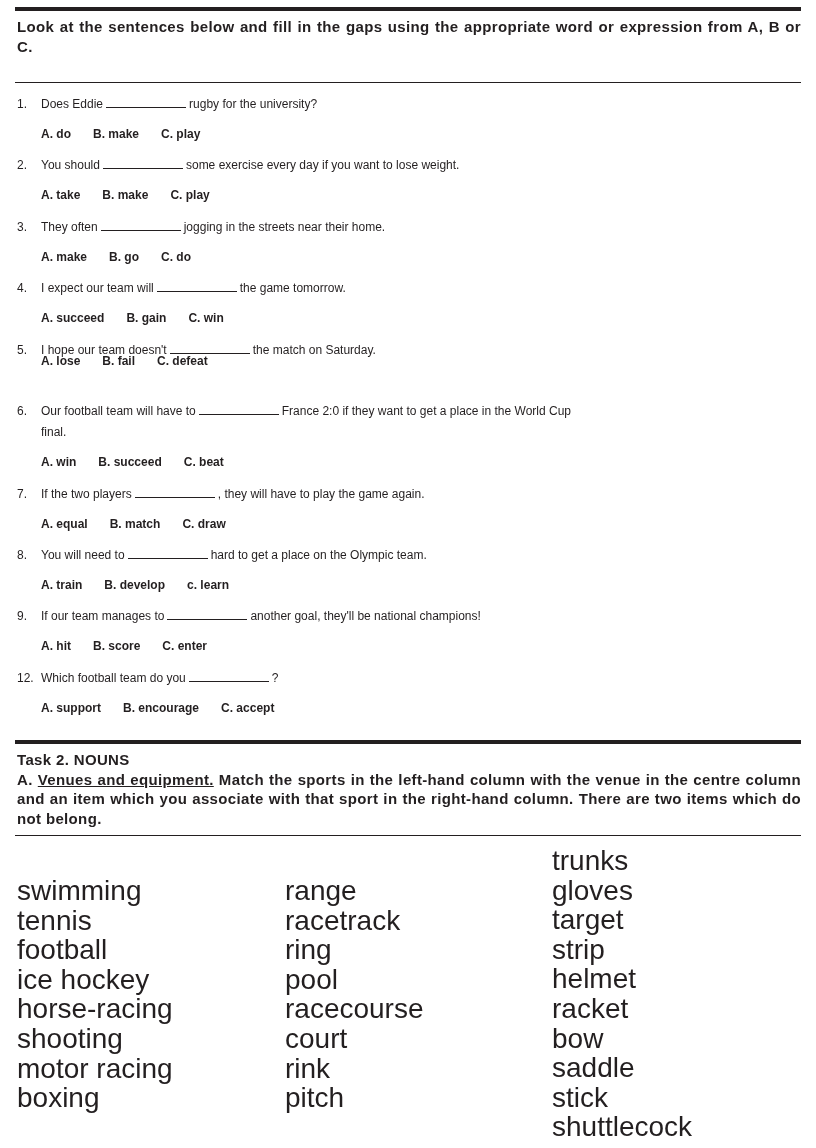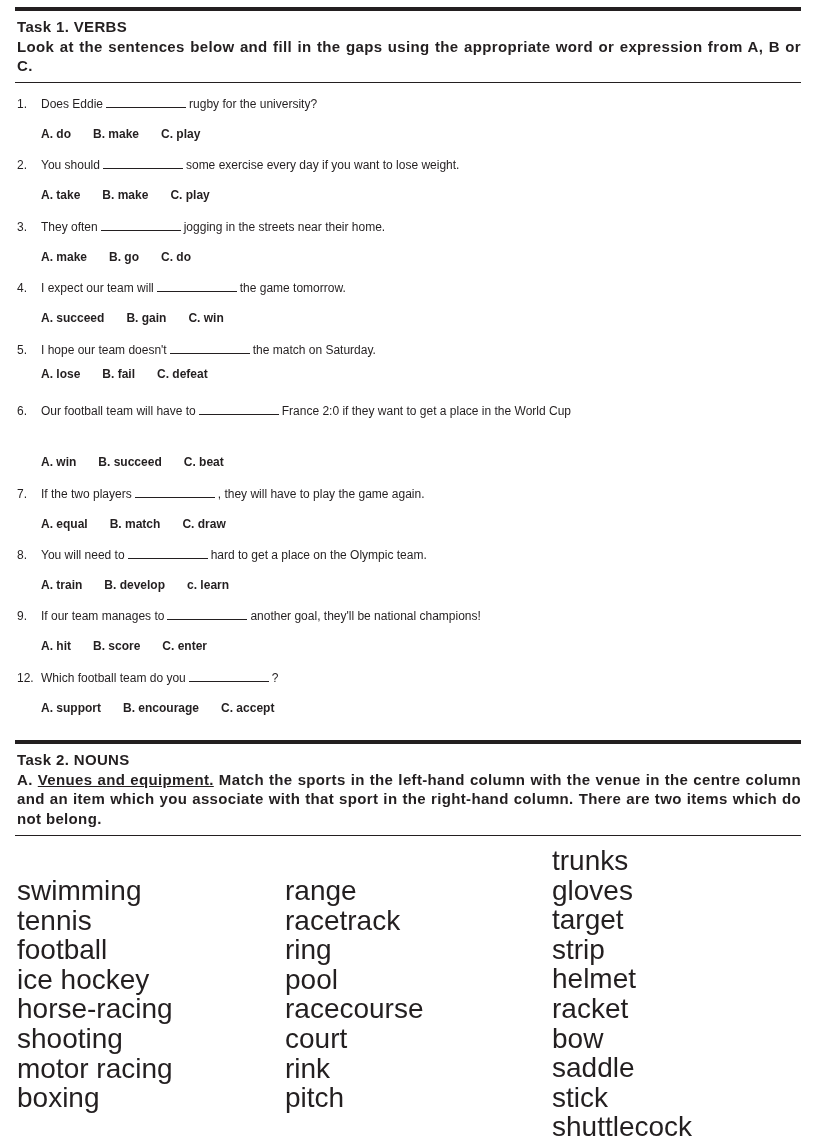--- a/index.html
+++ b/index.html
@@ -24,38 +24,37 @@
   .opts span { margin-right: 22px; }
   .col { position: absolute; font-size: 28px; line-height: 29.6px; }
   .col div { white-space: nowrap; }
 </style>
 </head>
 <body>
 
 <div class="thick-rule" style="top:7px;"></div>
 
 <div class="task-head" style="top:17px;">
-  <span class="title">Task 1. VERBS</span>
   <span>Look at the sentences below and fill in the gaps using the appropriate word or expression from A, B or C.</span>
 </div>
 
 <div class="thin-rule" style="top:82px;"></div>
 
 <div id="questions">
     <div class="q" style="top: 93px;"><span class="num">1.</span><span>Does Eddie</span><span class="blank"></span><span>rugby for the university?</span></div>
     <div class="opts" style="top: 124px;"><span>A. do</span><span>B. make</span><span>C. play</span></div>
     <div class="q" style="top: 154px;"><span class="num">2.</span><span>You should</span><span class="blank"></span><span>some exercise every day if you want to lose weight.</span></div>
     <div class="opts" style="top: 185px;"><span>A. take</span><span>B. make</span><span>C. play</span></div>
     <div class="q" style="top: 216px;"><span class="num">3.</span><span>They often</span><span class="blank"></span><span>jogging in the streets near their home.</span></div>
     <div class="opts" style="top: 247px;"><span>A. make</span><span>B. go</span><span>C. do</span></div>
     <div class="q" style="top: 277px;"><span class="num">4.</span><span>I expect our team will</span><span class="blank"></span><span>the game tomorrow.</span></div>
     <div class="opts" style="top: 308px;"><span>A. succeed</span><span>B. gain</span><span>C.  win</span></div>
     <div class="q" style="top: 339px;"><span class="num">5.</span><span>I hope our team doesn't</span><span class="blank"></span><span>the match on Saturday.</span></div>
-    <div class="opts" style="top: 364px;"><span>A. lose</span><span>B. fail</span><span>C. defeat</span></div>
-    <div class="q" style="top: 400px;"><span class="num">6.</span><span>Our football team will have to</span><span class="blank"></span><span>France 2:0 if they want to get a place in the World Cup</span></div>
+    <div class="opts" style="top: 351px;"><span>A. lose</span><span>B. fail</span><span>C. defeat</span></div>
+    <div class="q" style="top: 400px;"><span class="num">6.</span><span>Our football team will have to</span><span class="blank"></span><span>France 2:0 if they want to get a place in the World Cup</span><span class="cont">final.</span></div>
     <div class="opts" style="top: 452px;"><span>A. win</span><span>B. succeed</span><span>C. beat</span></div>
     <div class="q" style="top: 483px;"><span class="num">7.</span><span>If the two players</span><span class="blank"></span><span>, they will have to play the game again.</span></div>
     <div class="opts" style="top: 514px;"><span>A. equal</span><span>B. match</span><span>C. draw</span></div>
     <div class="q" style="top: 544px;"><span class="num">8.</span><span>You will need to</span><span class="blank"></span><span>hard to get a place on the Olympic team.</span></div>
     <div class="opts" style="top: 575px;"><span>A. train</span><span>B. develop</span><span>c. learn</span></div>
     <div class="q" style="top: 605px;"><span class="num">9.</span><span>If our team manages to</span><span class="blank"></span><span>another goal, they'll be national champions!</span></div>
     <div class="opts" style="top: 636px;"><span>A. hit</span><span>B. score</span><span>C. enter</span></div>
     <div class="q" style="top: 667px;"><span class="num">12.</span><span>Which football team do you</span><span class="blank"></span><span>?</span></div>
     <div class="opts" style="top: 698px;"><span>A. support</span><span>B. encourage</span><span>C. accept</span></div>
   </div>

